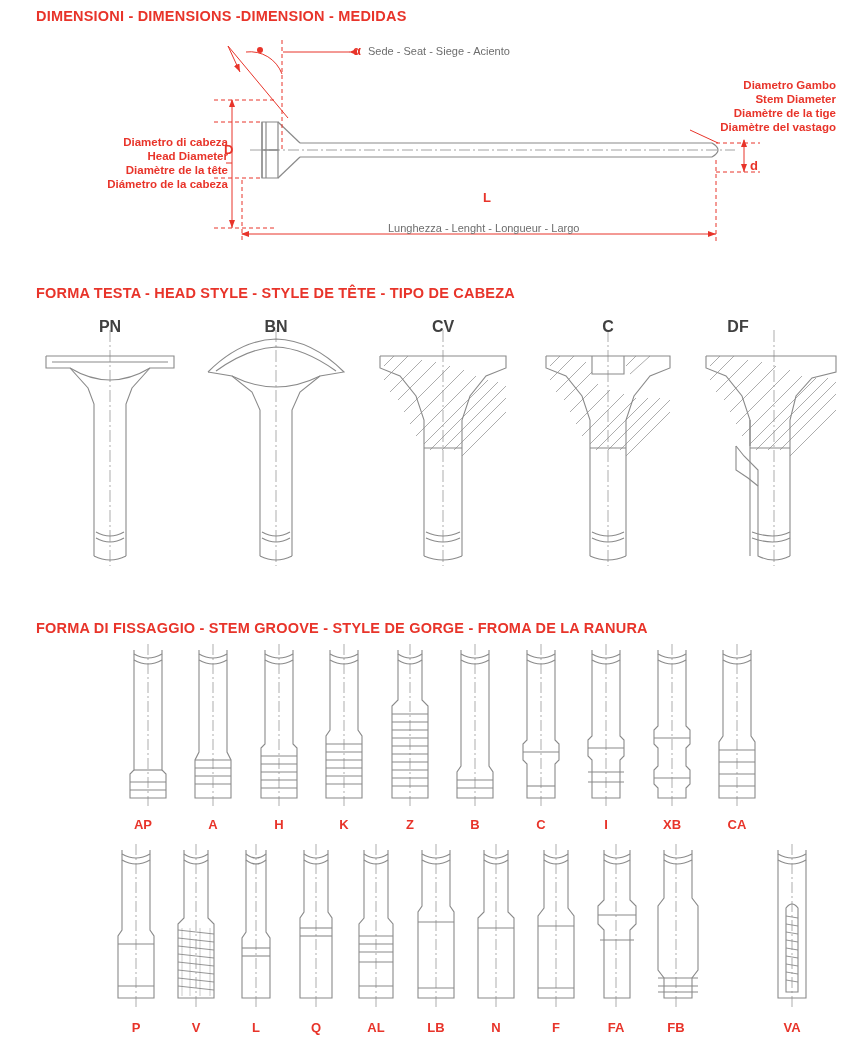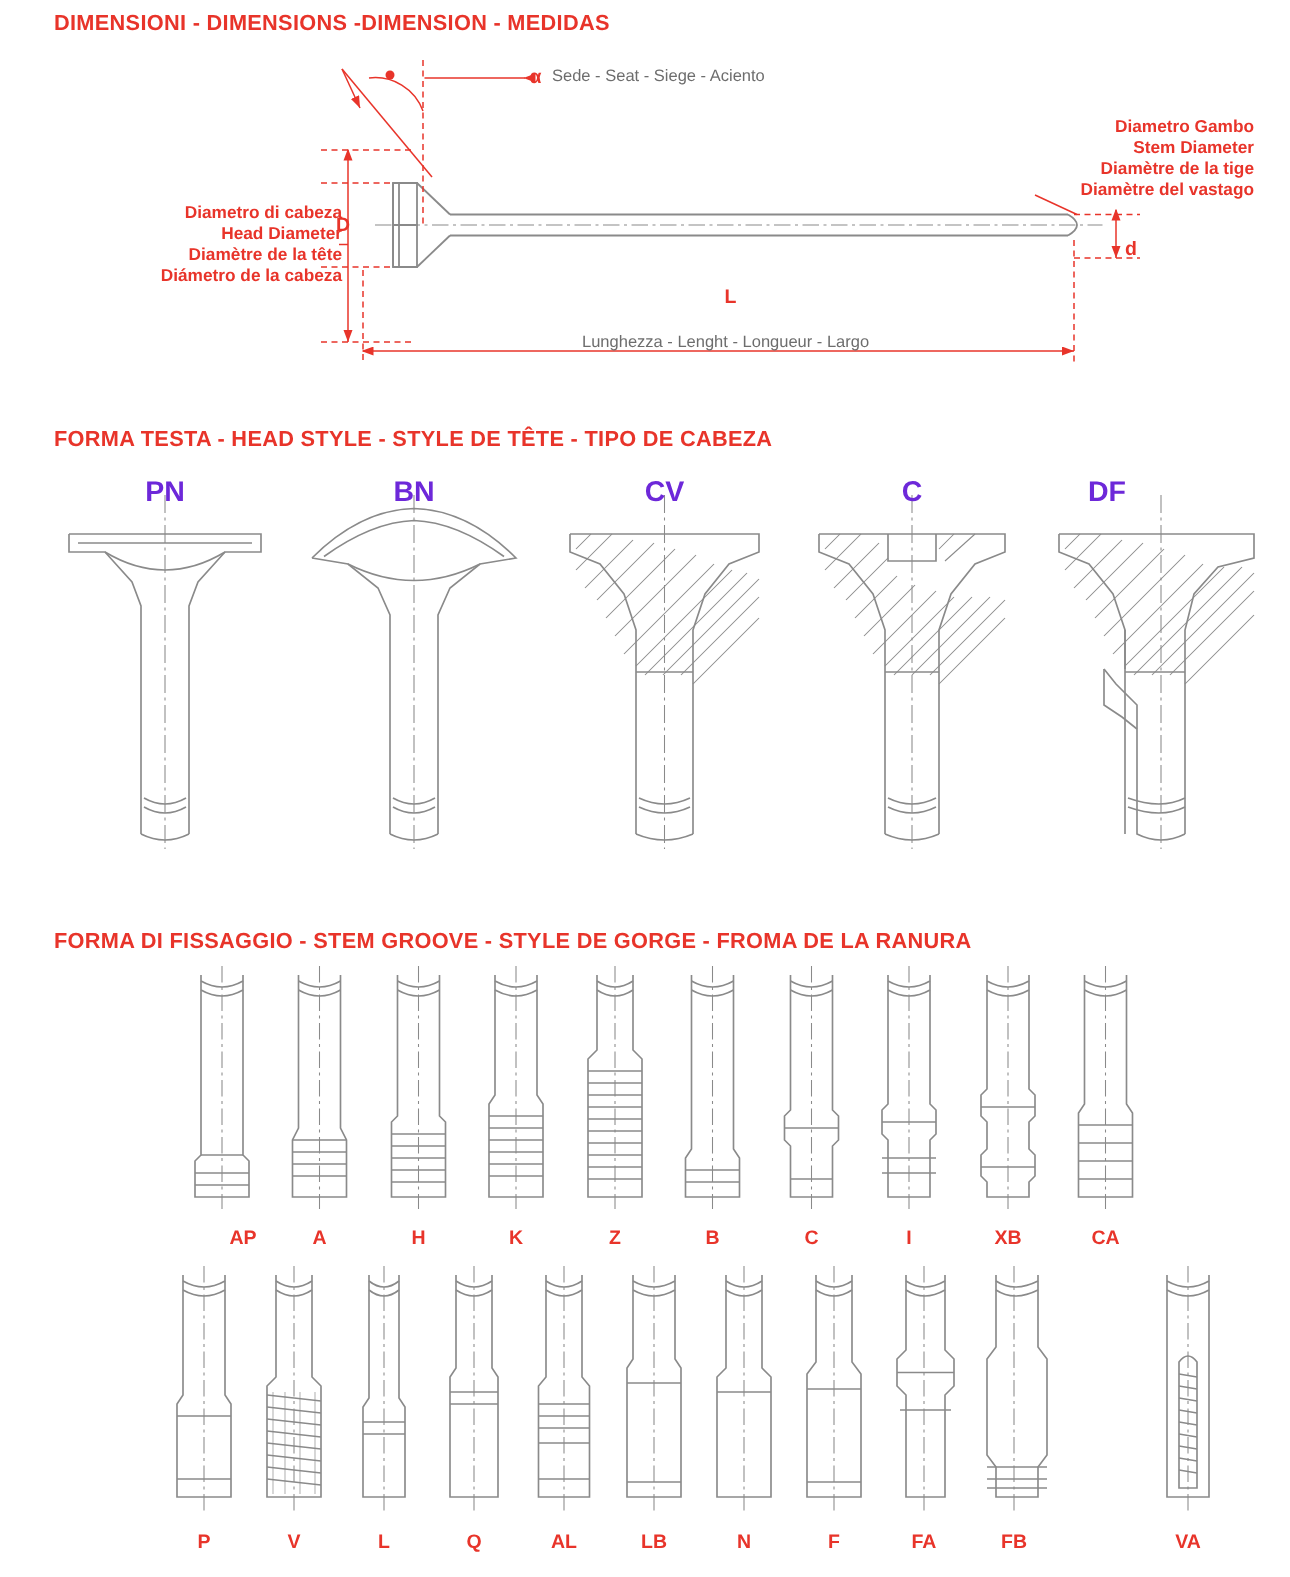--- a/index.html
+++ b/index.html
@@ -56,23 +56,23 @@
   .code-label {
     position: absolute;
     font-size: 13px;
     font-weight: bold;
     color: #e8342a;
     text-align: center;
     white-space: nowrap;
   }
   .head-code {
     position: absolute;
-    font-size: 19px;
+    font-size: 16px;
     font-weight: bold;
-    color: #6d28d9;
+    color: #404040;
     text-align: center;
     white-space: nowrap;
   }
   svg { display: block; }
   .svg-layer {
     position: absolute;
     left: 0;
     top: 0;
     pointer-events: none;
   }
@@ -508,21 +508,21 @@
         <path d="M778,860 Q792,868 806,860"></path>
         <path d="M786,908 Q792,900 798,908 L798,992 L786,992 Z"></path>
       </g>
       <g stroke-width="0.9">
         <path d="M786,916 L798,918 M786,924 L798,926 M786,932 L798,934 M786,940 L798,942 M786,948 L798,950 M786,956 L798,958 M786,964 L798,966 M786,972 L798,974 M786,980 L798,982"></path>
       </g>
       <line x1="792" y1="844" x2="792" y2="1008" stroke-width="0.7" stroke-dasharray="11,3,2,3"></line>
     </g>
   </svg>
 
-  <div class="code-label" style="left:132px; top:817px; width:60px;text-align:center;">AP</div>
+  <div class="code-label" style="left:113px; top:817px; width:60px;text-align:center;">AP</div>
   <div class="code-label" style="left:183px; top:817px; width:60px;">A</div>
   <div class="code-label" style="left:249px; top:817px; width:60px;">H</div>
   <div class="code-label" style="left:314px; top:817px; width:60px;">K</div>
   <div class="code-label" style="left:380px; top:817px; width:60px;">Z</div>
   <div class="code-label" style="left:445px; top:817px; width:60px;">B</div>
   <div class="code-label" style="left:511px; top:817px; width:60px;">C</div>
   <div class="code-label" style="left:576px; top:817px; width:60px;">I</div>
   <div class="code-label" style="left:642px; top:817px; width:60px;">XB</div>
   <div class="code-label" style="left:707px; top:817px; width:60px;">CA</div>
 

